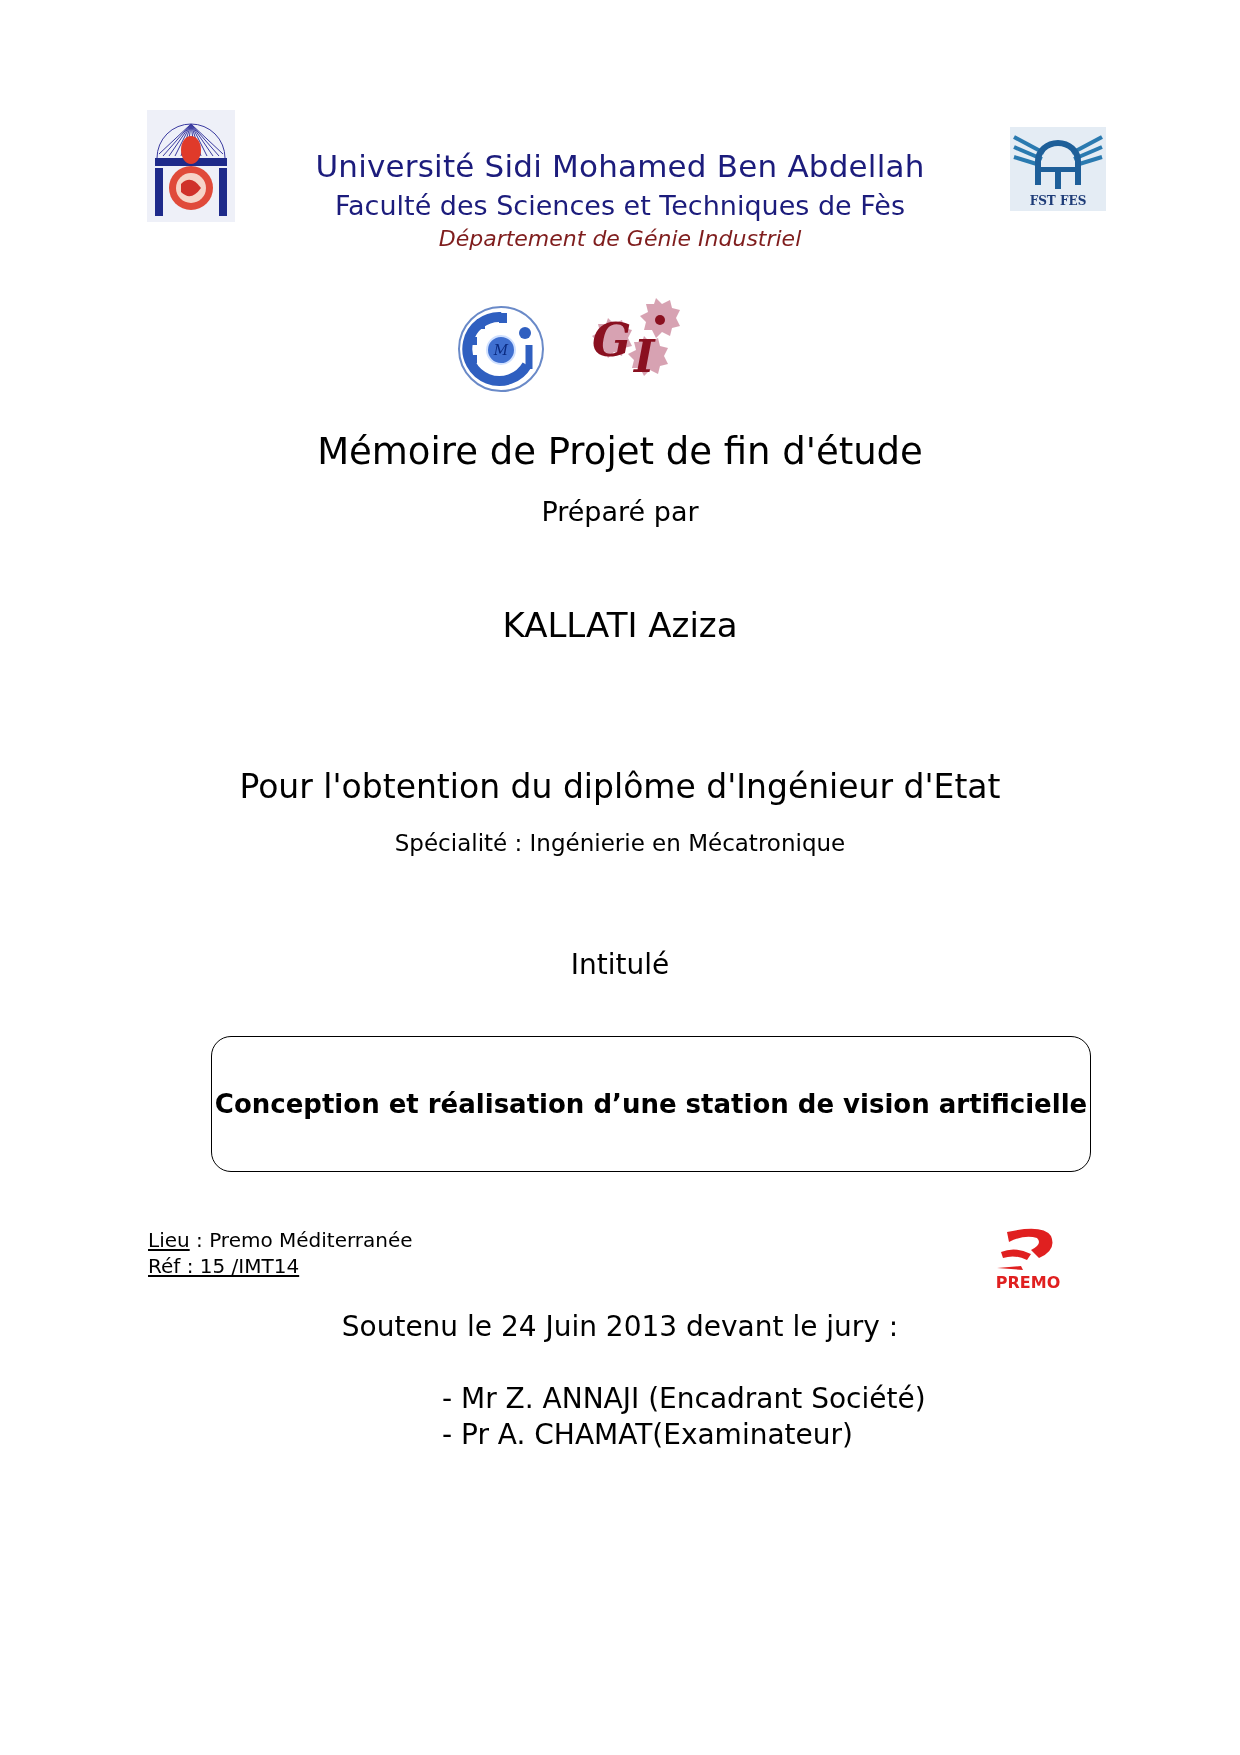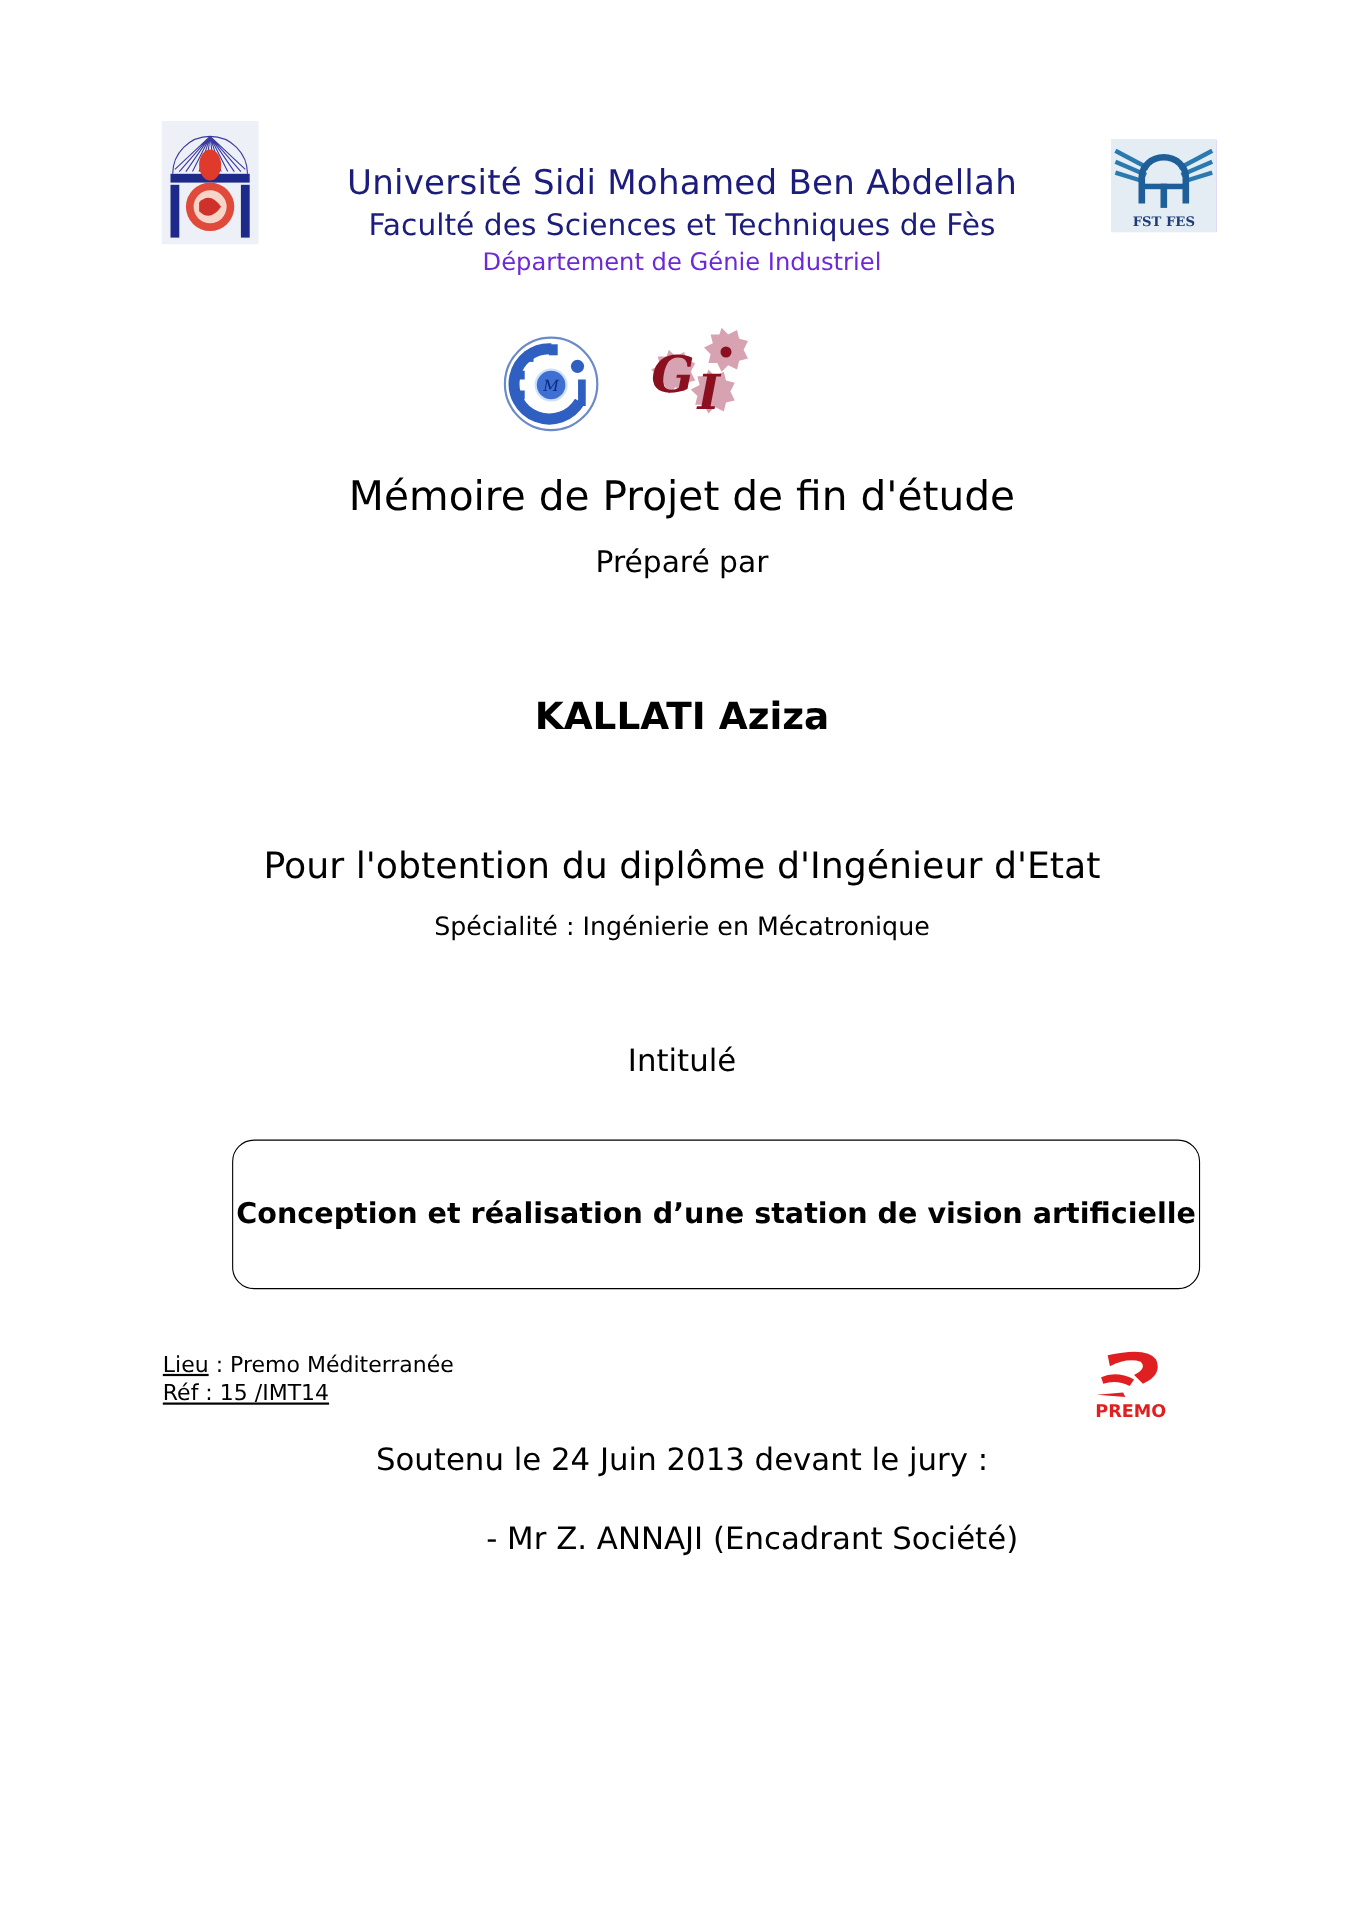--- a/index.html
+++ b/index.html
@@ -4,31 +4,31 @@
 <style>
   html, body { margin: 0; padding: 0; background: #ffffff; }
   body { width: 1240px; height: 1755px; position: relative; overflow: hidden;
          font-family: "DejaVu Sans", "Liberation Sans", sans-serif; color: #000; }
   .abs { position: absolute; }
   .center { position: absolute; left: 0; width: 1240px; text-align: center; white-space: nowrap; }
 
   
   .hdr1 { top: 148px; font-size: 31px; color: #1c1c7c; letter-spacing: 0.2px; }
   .hdr2 { top: 190px; font-size: 27px; color: #1c1c7c; }
-  .hdr3 { top: 226px; font-size: 22px; color: #6d28d9; }
+  .hdr3 { top: 226px; font-size: 22px; color: #7f1d1d; font-style: italic; }
 
   .logo-usmba { left: 147px; top: 110px; width: 88px; height: 112px; background: #eef0f8; }
   .logo-fst { left: 1010px; top: 127px; width: 96px; height: 84px; background: #c4b5fd; }
   .logo-mi { left: 455px; top: 303px; width: 92px; height: 92px; }
   .logo-gi { left: 578px; top: 296px; width: 110px; height: 96px; }
   .logo-premo { left: 985px; top: 1222px; width: 86px; height: 70px; }
 
   .title { top: 430px; font-size: 37px; font-weight: normal; }
   .prepared { top: 496px; font-size: 27px; }
-  .author { top: 632px; font-size: 34px; font-weight: bold; }
+  .author { top: 605px; font-size: 34px; font-weight: normal; }
   .diploma { top: 767px; font-size: 33px; }
   .specialty { top: 830px; font-size: 23px; }
   .intitule { top: 948px; font-size: 28px; text-underline-offset: 4px; }
 
   .title-box { left: 211px; top: 1036px; width: 880px; height: 136px; border: 1.6px solid #000;
                border-radius: 20px; box-sizing: border-box; display: flex; flex-direction: column;
                justify-content: center; align-items: center; }
   .title-box .line { font-size: 26px; font-weight: bold; line-height: 36px; white-space: nowrap; }
 
   .lieu { left: 148px; top: 1227px; font-size: 20px; line-height: 26px; }
@@ -130,13 +130,14 @@
     <path d="M22 10 Q58 2 66 14 Q72 28 54 36 L46 28 Q58 22 52 16 Q40 12 24 20 Z" fill="#e02020"></path>
     <path d="M16 30 Q30 24 46 32 L42 38 Q30 32 18 36 Z" fill="#e02020"></path>
     <path d="M12 46 L36 44 L38 48 Z" fill="#e02020"></path>
     <text x="43" y="66" text-anchor="middle" font-family="DejaVu Sans, sans-serif" font-weight="bold" font-size="16" fill="#e02020">PREMO</text>
   </svg>
 </div>
 
 <div class="center soutenu">Soutenu le 24 Juin 2013 devant le jury :</div>
 <div class="abs jury">
   <div>- Mr Z. ANNAJI (Encadrant Société)</div>
+  <div>- Pr A. CHAMAT(Examinateur)</div>
 </div>
 
 </body></html>

